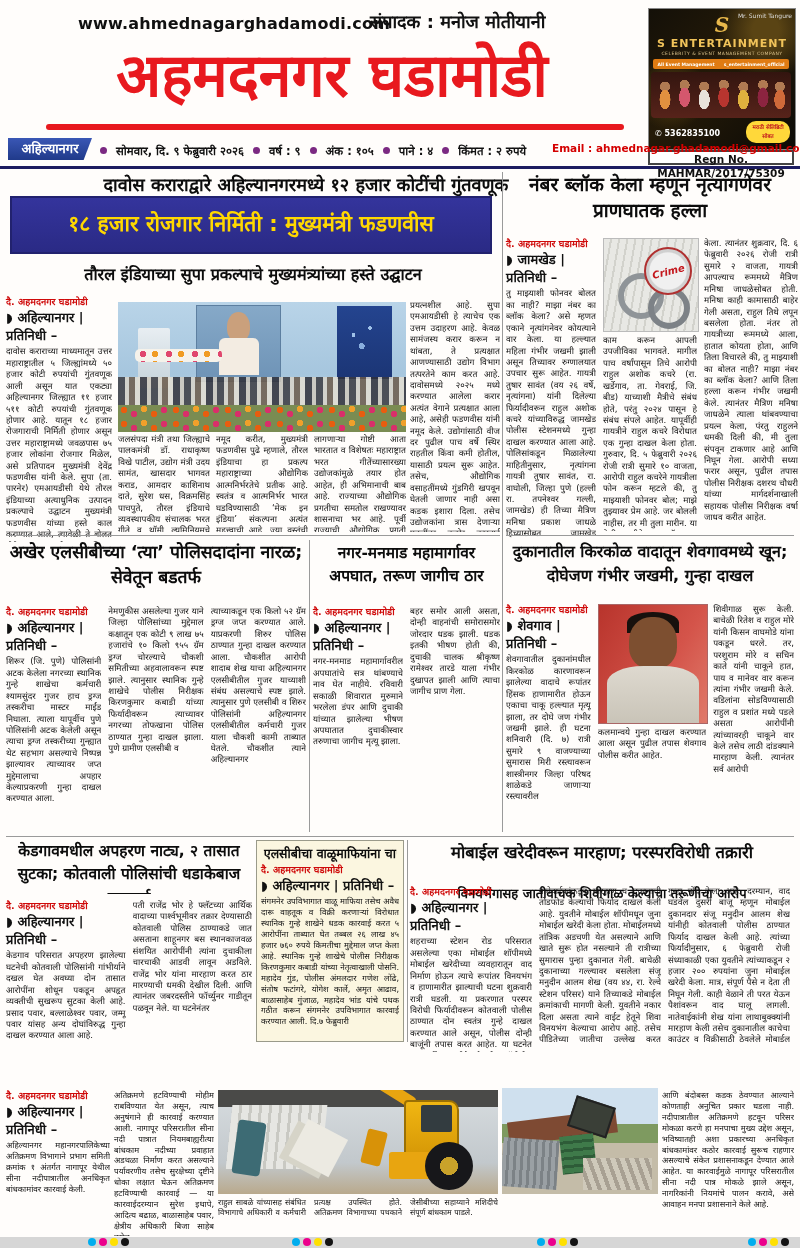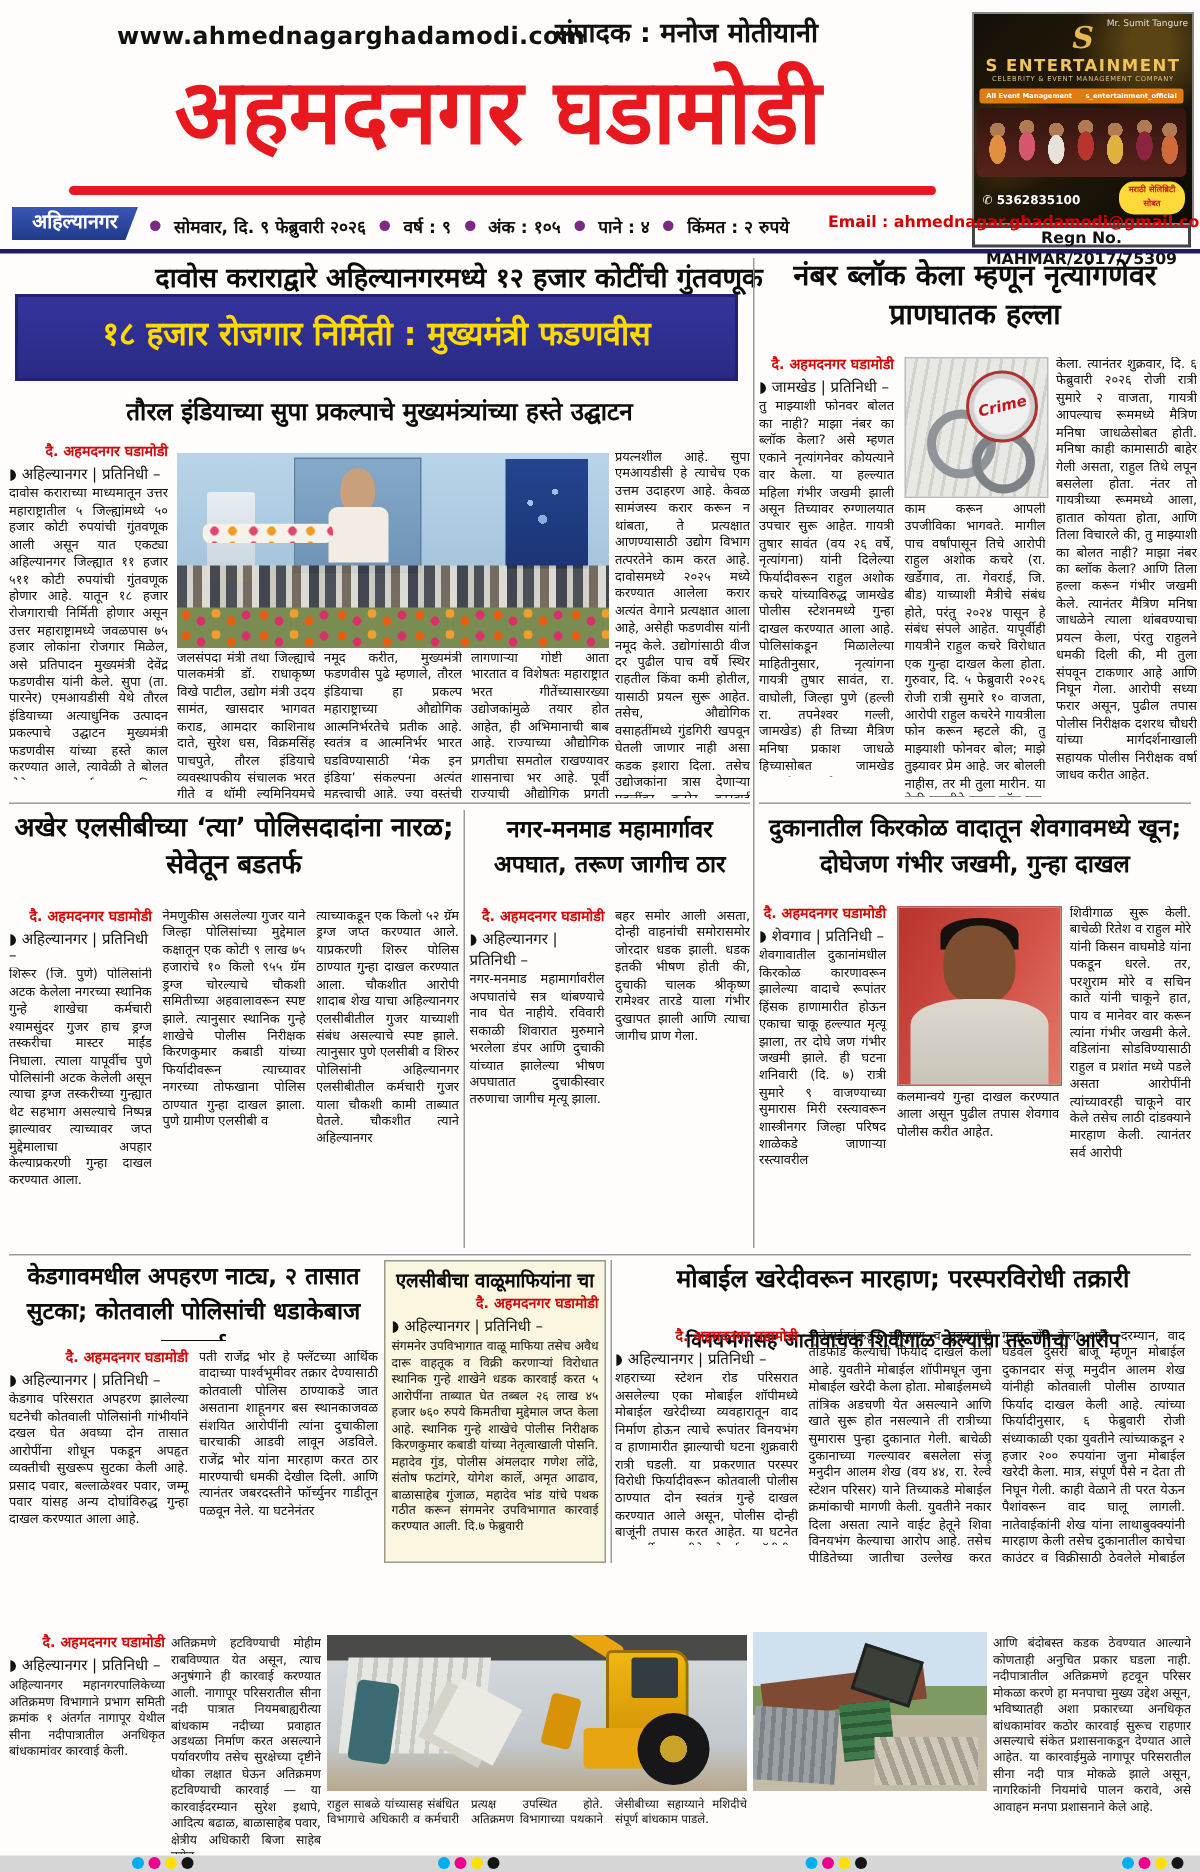--- a/index.html
+++ b/index.html
@@ -54,22 +54,22 @@
       radial-gradient(circle 5px at 92% 32%,#b07a52 0 100%,transparent 101%),
       linear-gradient(#33150f,#57231a);}
   .ad-badge{position:absolute;right:5px;top:112px;width:44px;height:20px;background:#ffd83a;
             border-radius:10px;color:#c3171d;font-weight:bold;font-size:5.5px;text-align:center;
             line-height:1.6;padding-top:2px;}
   .ad-phone{position:absolute;left:6px;top:120px;font-size:8px;color:#fff;font-weight:bold;}
   .regn{left:648px;top:150px;width:146px;height:15px;border:2px solid #444;background:#fff;
         font-size:10.5px;font-weight:bold;text-align:center;line-height:14px;box-sizing:border-box;}
   
   .bt{font-size:8.6px;line-height:1.33;text-align:justify;overflow:hidden;}
-  .byline{color:#cf0a0a;font-weight:bold;font-size:9.5px;text-align:right;line-height:1.2;}
-  .place{font-weight:normal;font-size:10px;margin:1px 0 2px 0;}
+  .byline{color:#cf0a0a;font-weight:bold;font-size:9.5px;text-align:left;line-height:1.2;}
+  .place{font-weight:bold;font-size:13px;margin:1px 0 2px 0;}
   .headline{font-weight:bold;color:#0c0c0c;text-align:center;}
   .cols{display:flex;gap:7px;}
   .vr{width:1px;background:#9a9a9a;}
   .hr{height:1px;background:#9a9a9a;}
   
   .kicker{left:6px;top:172px;width:600px;font-size:18px;white-space:nowrap;}
   .navybox{left:10px;top:196px;width:482px;height:58px;background:linear-gradient(#34349c,#2a2a85);
            border:2px solid #22226e;box-sizing:border-box;}
   .navybox span{display:block;width:100%;text-align:center;line-height:52px;font-size:22px;
            font-weight:bold;color:#ffd800;white-space:nowrap;transform:scaleX(.96);}

